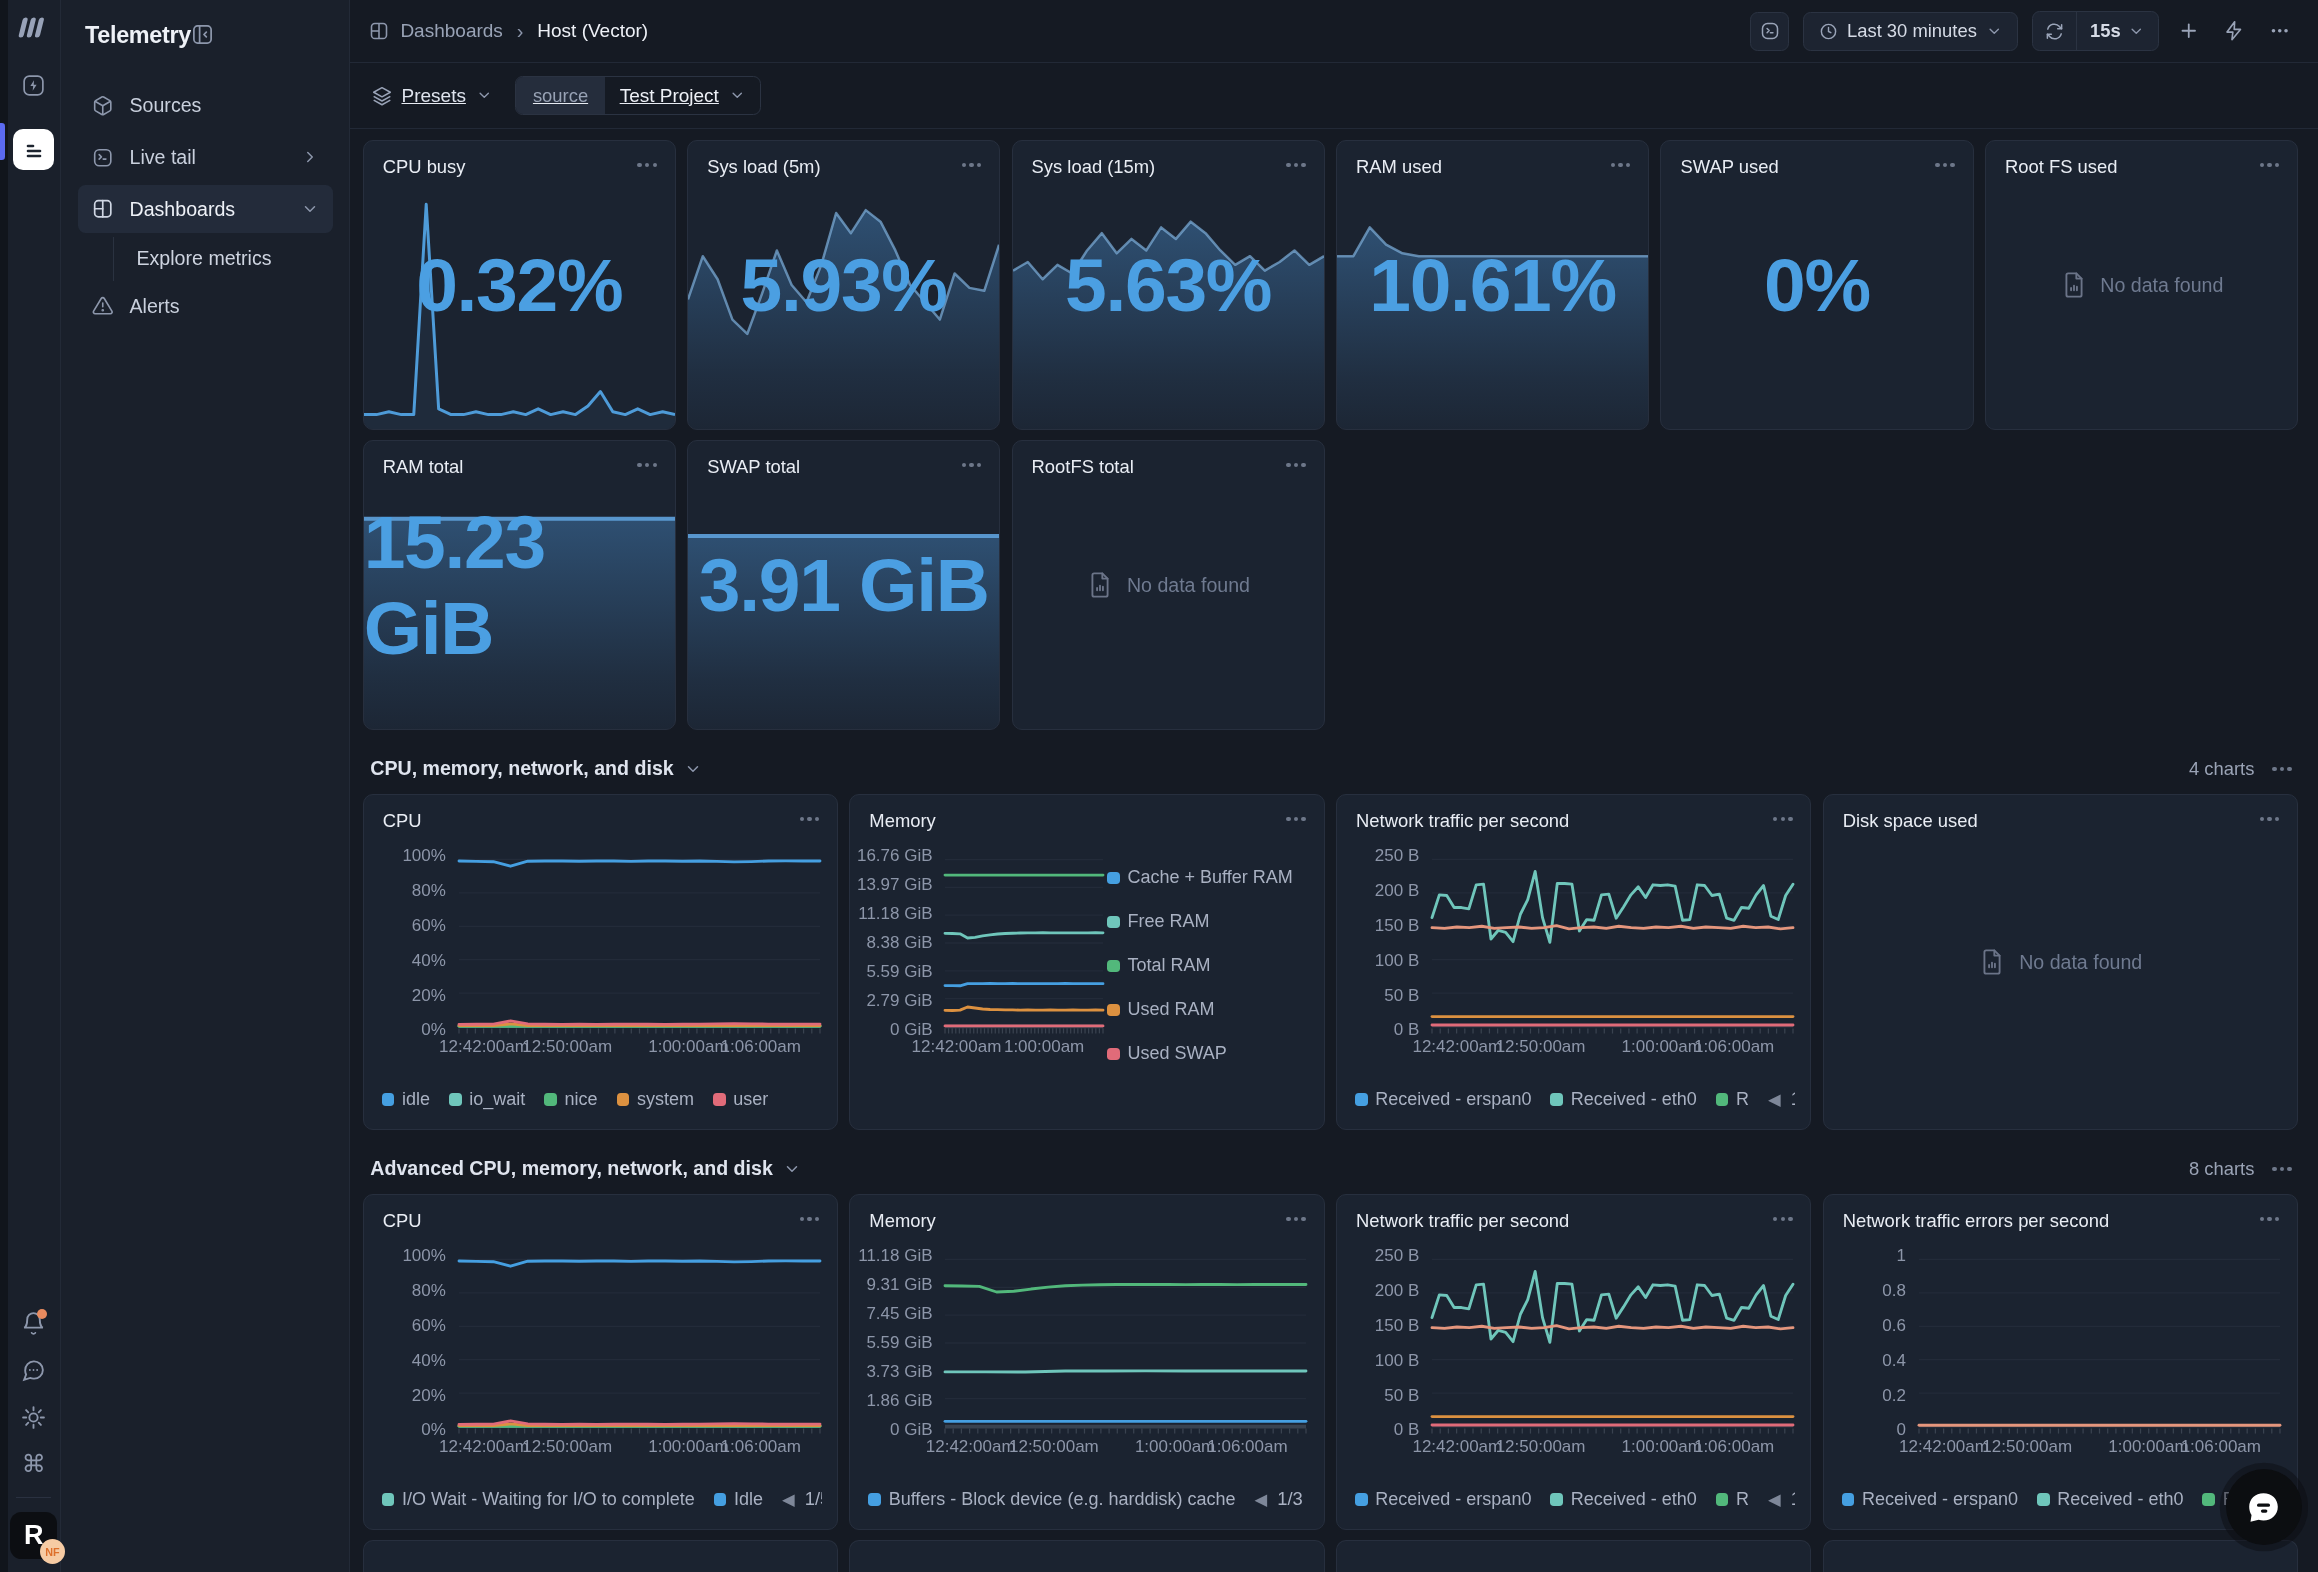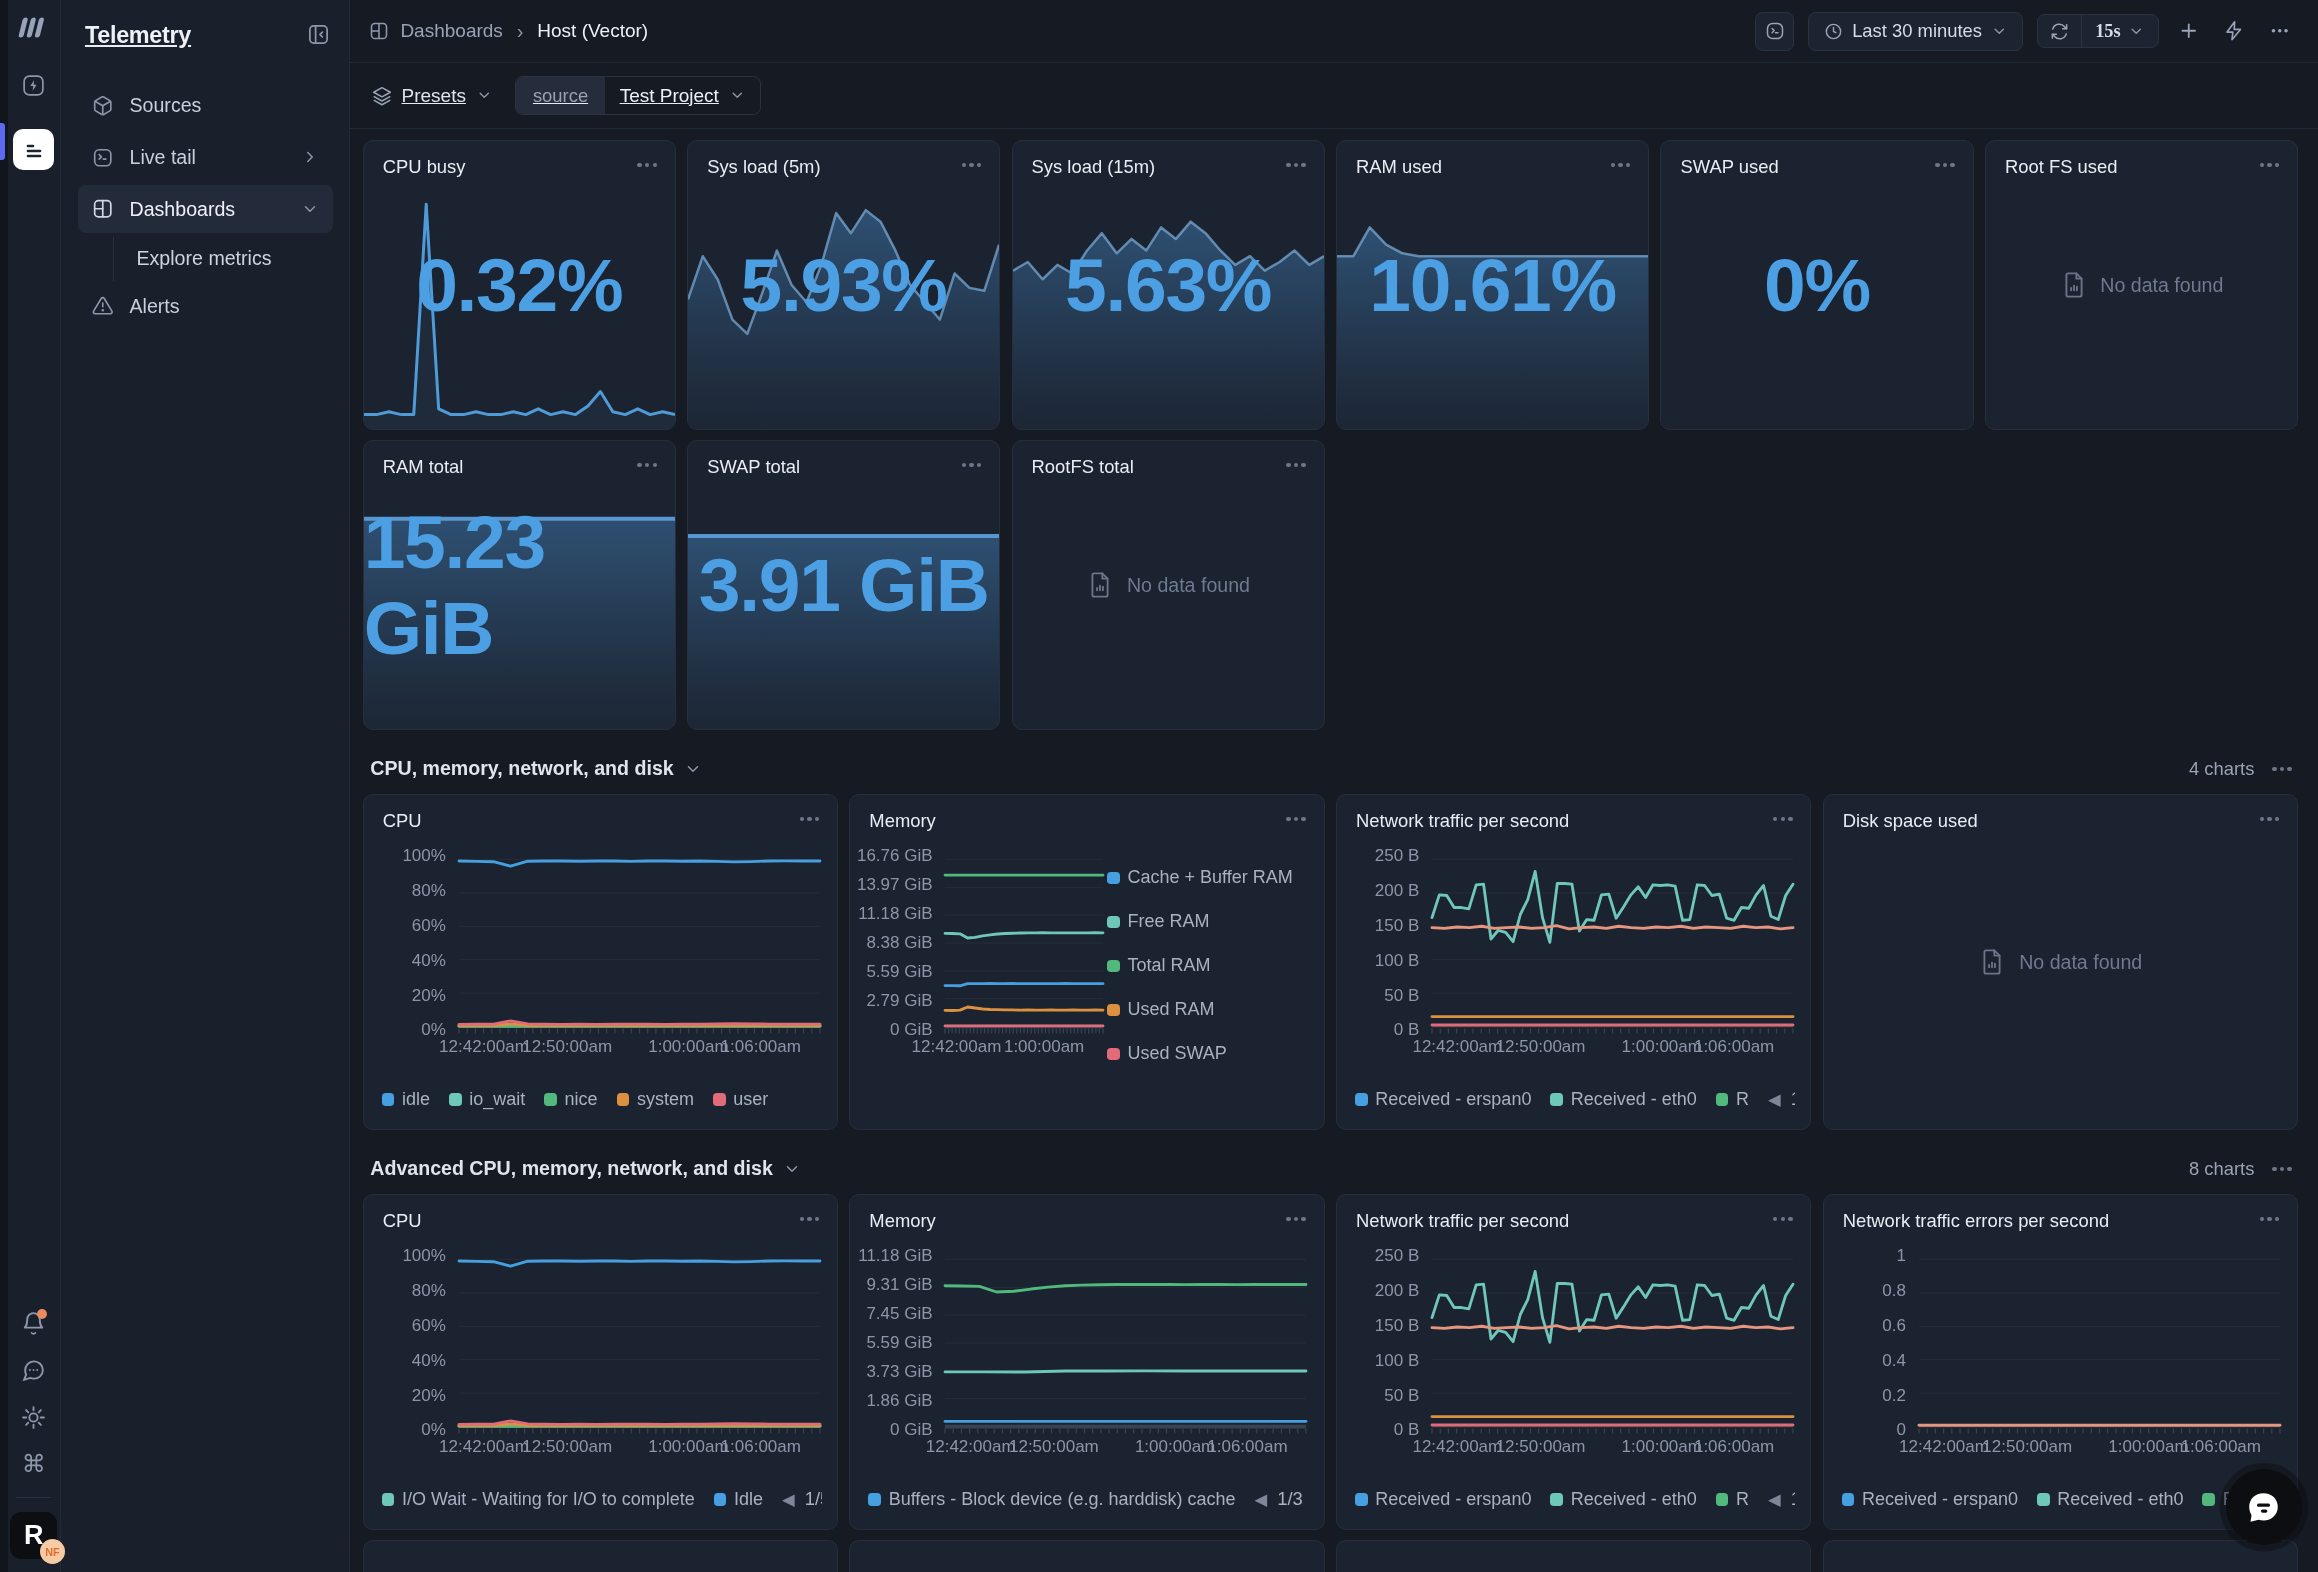--- a/index.html
+++ b/index.html
@@ -24,21 +24,21 @@
   .rail-divider { width:35px; height:1.3px; background:#2a3140; margin-top:14px; }
   .rail-avatar { width:47px; height:47px; border-radius:11.4px; background:#0c0e12; color:#fff;
     display:flex; align-items:center; justify-content:center; font-size:27px; font-weight:800; margin-top:14px; position:relative; }
   .rail-badge { position:absolute; right:-7.6px; bottom:-5px; width:25px; height:25px; border-radius:50%;
     background:#f6cba4; color:#dd6f2b; font-size:10.8px; font-weight:700; display:flex; align-items:center; justify-content:center; }
   .cmd-glyph { font-size:24px; }
 
   
   .sidebar { position:fixed; left:61px; top:0; bottom:0; width:289px; background:#1a202b;
     border-right:1.3px solid #232a37; z-index:15; }
-  .sb-head { display:flex; align-items:center; justify-content:space-between; padding:21.5px 19px 0 24px;text-decoration:underline; }
+  .sb-head { display:flex; align-items:center; padding:21.5px 19px 0 24px; }
   .sb-title { font-size:23.4px; font-weight:700; color:#eef1f7; letter-spacing:-0.3px; }
   .sb-collapse { color:#8d97ac; }
   .menu { margin-top:33px; padding:0 16.5px; }
   .menu-item { display:flex; align-items:center; gap:16.5px; height:48px; padding:0 14px;
     border-radius:7.6px; color:#c9d0dd; font-size:19.6px; font-weight:500; margin-bottom:3.8px; }
   .menu-item .mi-icon { display:flex; color:#8d97ac; }
   .menu-item .spacer { margin-left:auto; display:flex; color:#8d97ac; }
   .menu-item.active { background:#232b3a; color:#eef1f7; }
   .menu-item.active .mi-icon { color:#cfd6e3; }
   .submenu { margin:1.3px 0 1.3px 35px; border-left:1.9px solid #2a3240; padding-left:23px; }
@@ -51,21 +51,21 @@
   .crumb-icon { color:#8d97ac; display:flex; }
   .crumb-root { color:#99a3b6; font-size:19px; }
   .crumb-sep { color:#8d97ac; font-size:20px; padding:0 2.5px; }
   .crumb-cur { color:#eef1f7; font-size:19px; font-weight:500; }
   .topbar-right { margin-left:auto; display:flex; align-items:center; gap:14px; }
   .icon-btn-sq { width:39px; height:39px; border-radius:7.6px; border:1.3px solid #2b3342; background:#1d2431;
     display:flex; align-items:center; justify-content:center; color:#9aa4b8; }
   .pill { height:39px; border-radius:7.6px; border:1.3px solid #2b3342; background:#1d2431; display:flex;
     align-items:center; gap:9px; padding:0 15px; color:#d6dbe6; font-size:18.4px; }
   .pill .chev { color:#8d97ac; display:flex; }
-  .split { display:flex; height:34px; border-radius:7.6px; border:1.3px solid #2b3342; background:#1d2431; overflow:hidden;font-family:Liberation Serif, serif; }
+  .split { display:flex; height:40px; border-radius:7.6px; border:1.3px solid #2b3342; background:#1d2431; overflow:hidden; }
   .split .seg1 { width:44px; display:flex; align-items:center; justify-content:center; color:#9aa4b8; border-right:1.3px solid #2b3342; }
   .split .seg2 { display:flex; align-items:center; gap:7.6px; padding:0 12.7px; color:#d6dbe6; font-size:18.4px; font-weight:600; }
   .tb-icon { color:#9aa4b8; display:flex; padding:0 5px; }
 
   .toolbar { height:66px; border-bottom:1.3px solid #222936; display:flex; align-items:center; padding:0 25px 0 21.5px; gap:23px;text-decoration:underline; }
   .presets { display:flex; align-items:center; gap:10px; color:#dfe4ee; font-size:19px; font-weight:500; }
   .presets .chev { color:#8d97ac; display:flex; }
   .src-pill { display:flex; align-items:center; height:39px; border:1.3px solid #2b3342; border-radius:7.6px; overflow:hidden; }
   .src-key { background:#252d3c; color:#98a2b5; font-size:18.4px; padding:0 16.5px; height:100%; display:flex; align-items:center; }
   .src-val { display:flex; align-items:center; gap:10px; padding:0 15px; color:#eef1f7; font-size:19px; font-weight:500; }

